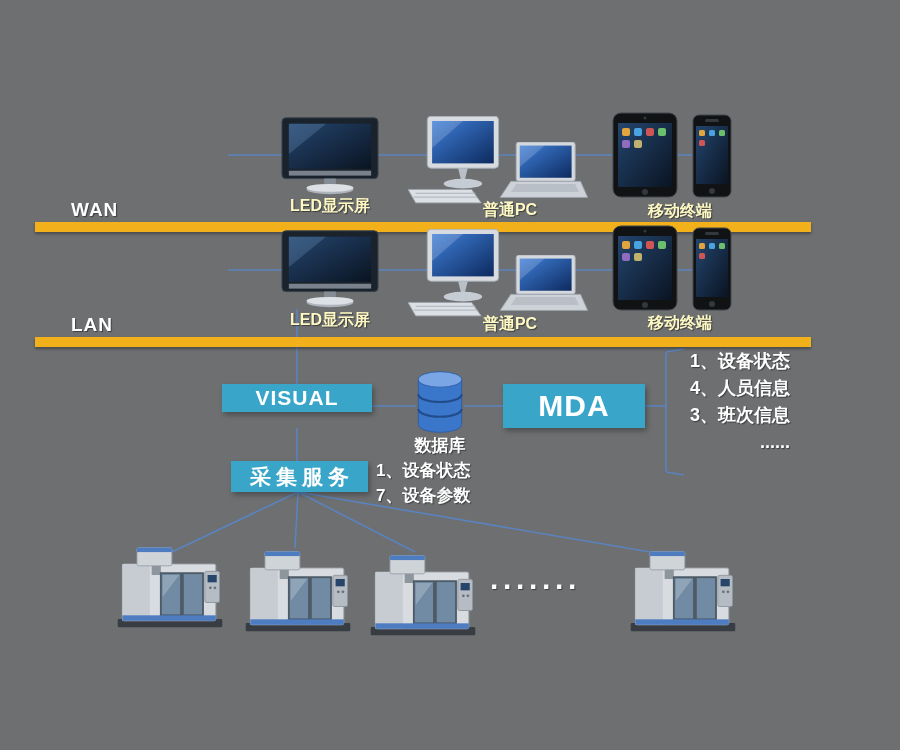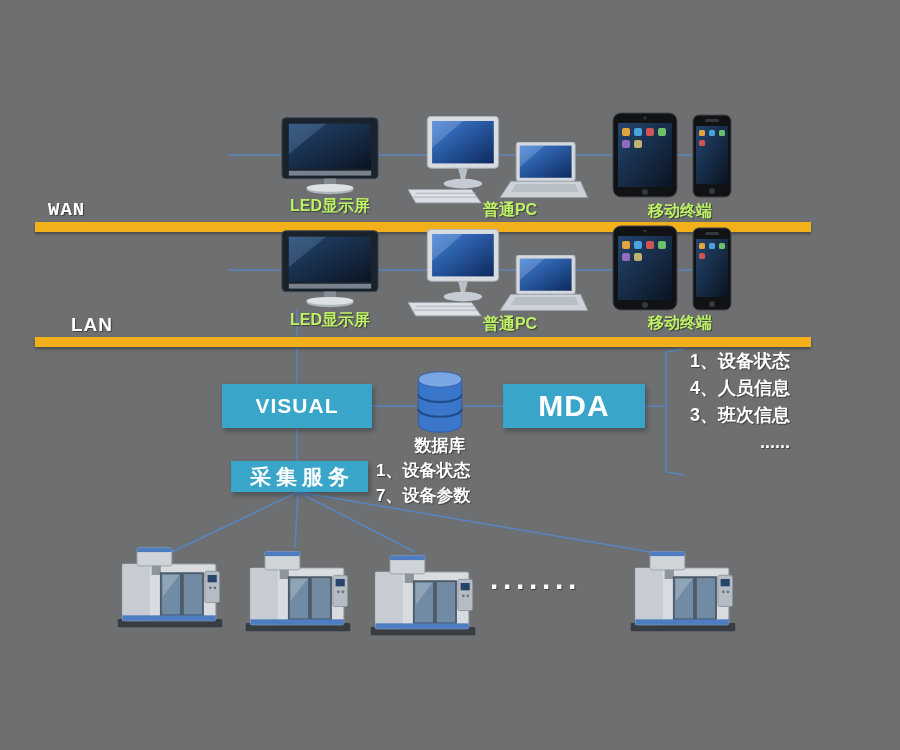--- a/index.html
+++ b/index.html
@@ -6,28 +6,28 @@
   .stage{
     position:relative;width:900px;height:750px;overflow:hidden;
     background:#6d6f71;
     font-family:"Liberation Sans", sans-serif;
   }
   .wires{position:absolute;left:0;top:0;width:900px;height:750px;pointer-events:none;}
   .bar{position:absolute;left:35px;width:776px;height:10px;background:#f2b01b;box-shadow:0 2px 3px rgba(0,0,0,.35);}
   .bar-wan{top:222px;}
   .bar-lan{top:337px;}
   .zone-label{position:absolute;color:#fff;font-weight:bold;font-size:19px;letter-spacing:1px;text-shadow:1px 1px 1px rgba(0,0,0,.45);}
-  .dev-label{position:absolute;color:#bef264;font-weight:bold;font-size:16px;text-align:center;text-shadow:1px 1px 1px rgba(0,0,0,.45);}
+  .dev-label{position:absolute;color:#fef9c3;font-weight:bold;font-size:16px;text-align:center;text-shadow:1px 1px 1px rgba(0,0,0,.45);}
   .icon{position:absolute;}
   .box{
     position:absolute;background:#38a5c9;color:#fff;font-weight:bold;
     display:flex;align-items:center;justify-content:center;
     box-shadow:2px 3px 5px rgba(0,0,0,.3);
   }
-  .box-visual{left:222px;top:384px;width:150px;height:44px;font-size:21px;letter-spacing:1px;}
+  .box-visual{left:222px;top:384px;width:150px;height:28px;font-size:21px;letter-spacing:1px;}
   .box-mda{left:503px;top:384px;width:142px;height:44px;font-size:30px;letter-spacing:1px;}
   .box-collect{left:231px;top:461px;width:137px;height:31px;font-size:21px;letter-spacing:5px;text-indent:5px;}
   .note{position:absolute;color:#fff;font-weight:bold;text-shadow:1px 1px 1px rgba(0,0,0,.45);text-align:right;}
   .db-label{left:400px;top:434px;width:80px;font-size:17px;text-align:center;}
   .db-notes{left:376px;top:458px;font-size:17px;line-height:25px;}
   .mda-list{left:690px;top:348px;font-size:18px;line-height:27px;}
   .dots{left:490px;top:570px;font-size:30px;letter-spacing:3px;}
 </style>
 </head>
 <body>
@@ -136,21 +136,21 @@
       <line x1="666" y1="352" x2="666" y2="472"></line>
       <line x1="666" y1="352" x2="684" y2="349"></line>
       <line x1="666" y1="472" x2="684" y2="475"></line>
       <line x1="298" y1="492" x2="172" y2="552"></line>
       <line x1="298" y1="492" x2="295" y2="548"></line>
       <line x1="298" y1="492" x2="415" y2="552"></line>
       <line x1="298" y1="492" x2="662" y2="554"></line>
     </g>
   </svg>
 
-  <div class="zone-label" style="left:48px;top:199px;font-family:Liberation Mono, monospace;">WAN</div>
+  <div class="zone-label" style="left:71px;top:199px;">WAN</div>
   <div class="bar bar-wan"></div>
   <div class="zone-label" style="left:71px;top:314px;">LAN</div>
   <div class="bar bar-lan"></div>
 
   <svg class="icon" style="left:281px;top:116px;width:98px;height:82px">
       <use href="#sym-tv"></use>
     </svg>
   <svg class="icon" style="left:408px;top:116px;width:106px;height:89px">
       <use href="#sym-desktop"></use>
     </svg>

